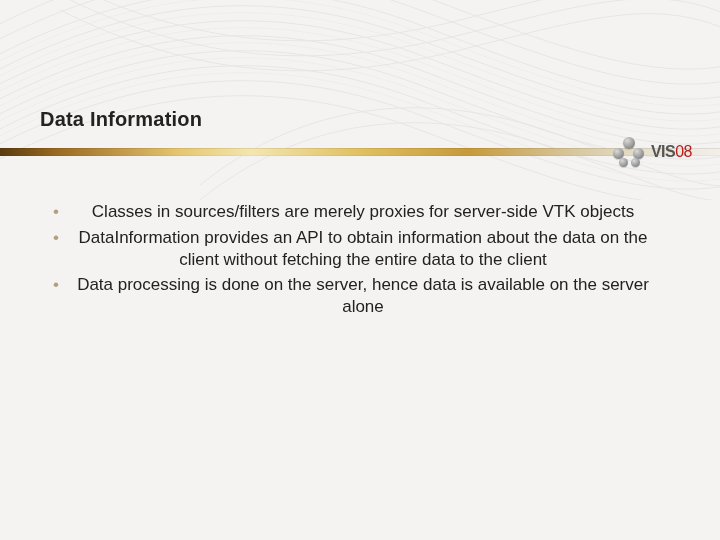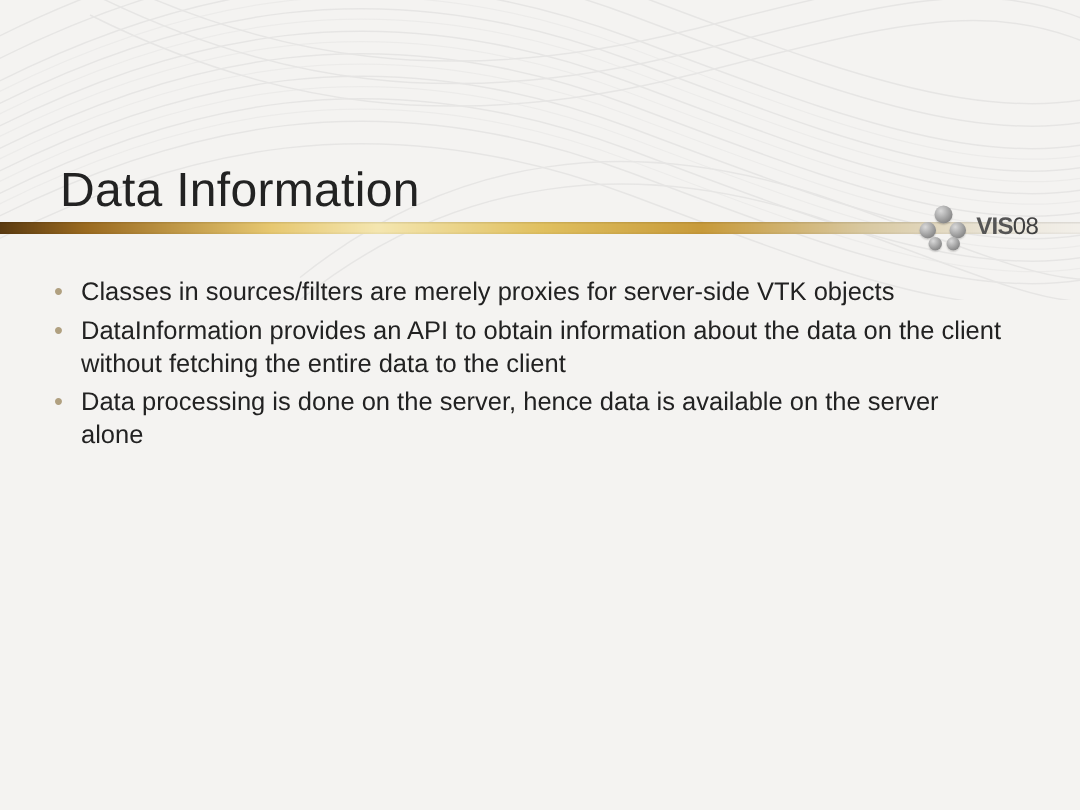--- a/index.html
+++ b/index.html
@@ -26,22 +26,22 @@
     pointer-events: none;
   }
   .bg-texture svg {
     width: 100%;
     height: 100%;
   }
   .title {
     position: absolute;
     top: 108px;
     left: 40px;
-    font-size: 32px;
-    font-weight: 400;
+    font-size: 20px;
+    font-weight: 700;
     color: #222;
     letter-spacing: 0.2px;
   }
   .divider {
     position: absolute;
     top: 148px;
     left: 0;
     width: 720px;
     height: 6px;
     background: linear-gradient(to right,
@@ -81,33 +81,34 @@
   }
   .logo-text {
     font-family: Arial, sans-serif;
     font-size: 16px;
     font-weight: 700;
     color: #555;
     letter-spacing: -0.5px;
   }
   .logo-text .light {
     font-weight: 400;
-    color: #404040;
+    color: #b91c1c;
     margin-top: 36px;
   }
   .content {
     position: absolute;
     top: 184px;
     left: 32px;
     right: 48px;
   }
   .content ul {
     list-style: none;
-    margin: 0;
+    margin: 17px;
     padding: 0;
+    text-align: center;
   }
   .content li {
     position: relative;
     padding-left: 22px;
     font-size: 17px;
     line-height: 1.28;
     color: #222;
     margin-bottom: 4px;
   }
   .content li::before {

